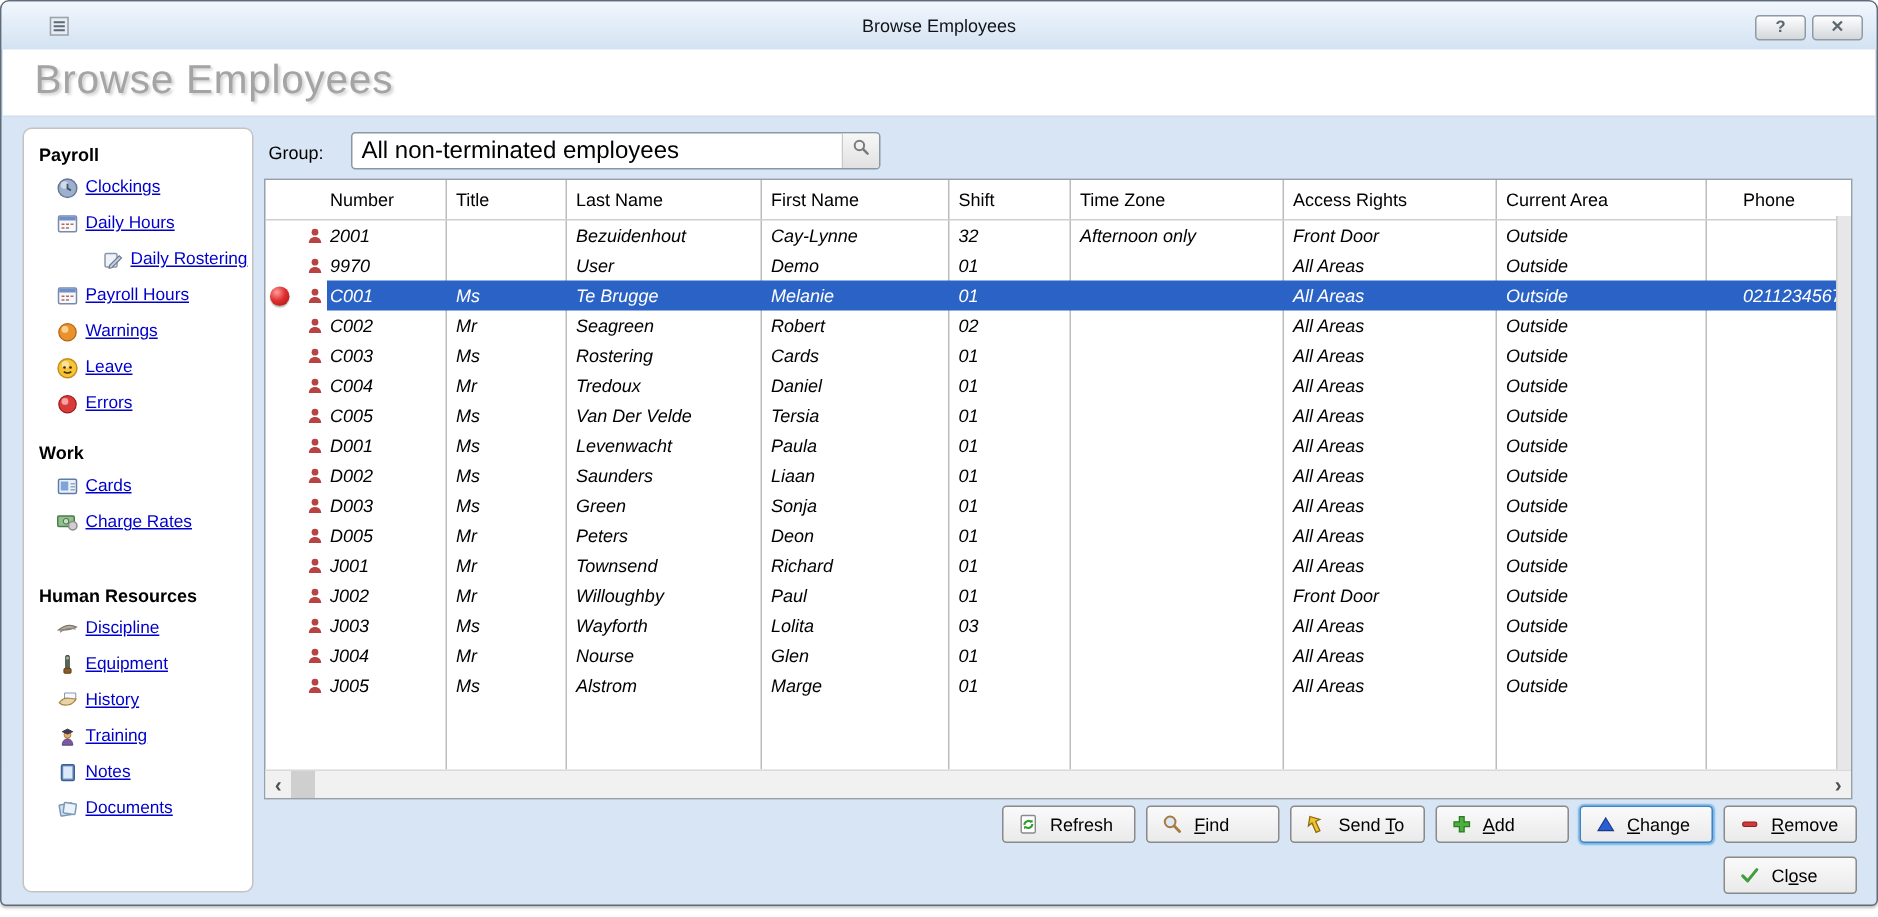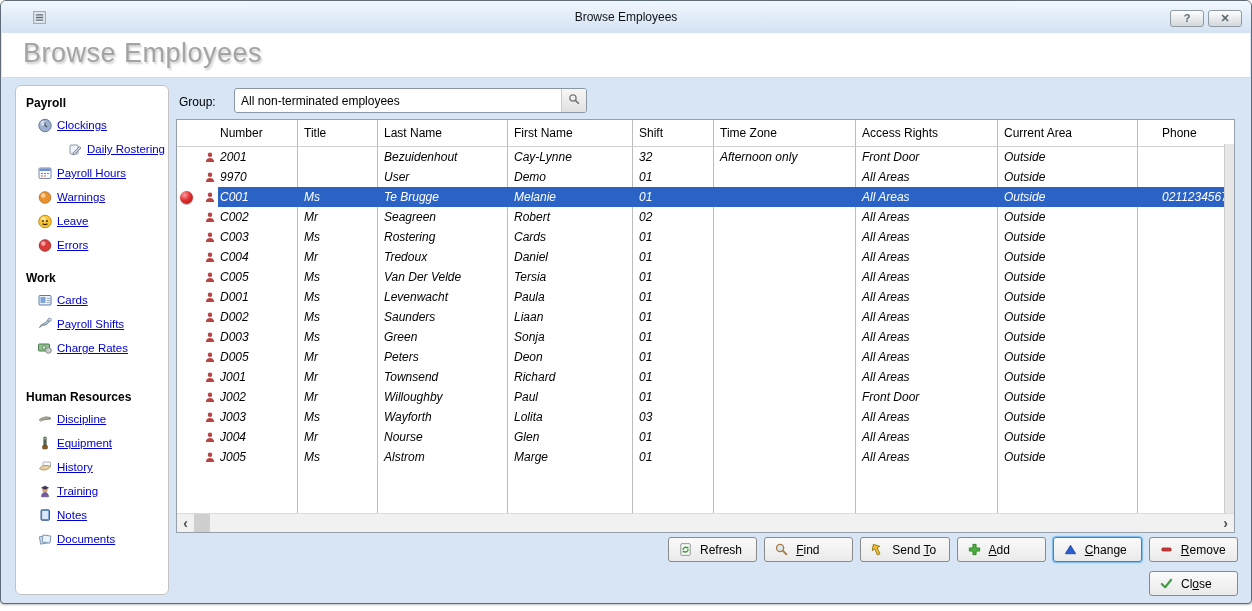--- a/index.html
+++ b/index.html
@@ -38,21 +38,21 @@
   .side-item{display:flex;align-items:center;height:24px;margin-left:21px;gap:4px;cursor:pointer;}
   .side-item.indent{margin-left:51px;}
   .side-item .lbl{font-size:11.5px;color:#0000cc;text-decoration:underline;white-space:nowrap;}
   .icon16{width:16px;height:16px;flex:0 0 16px;display:inline-block;}
   .icon16 svg{width:16px;height:16px;display:block;}
 
   
   .group-label{position:absolute;left:178px;top:94px;font-size:12px;color:#000;}
   .group-box{position:absolute;left:233px;top:87px;width:353px;height:25px;
     border:1px solid #8a98a5;border-radius:3px;background:#fff;display:flex;align-items:center;}
-  .group-input{flex:1;border:0;outline:0;font-size:12px;padding:0 4px 0 6px;
+  .group-input{flex:1;border:0;outline:0;font-size:16px;padding:0 4px 0 6px;
     font-family:inherit;background:transparent;height:100%;}
   .group-search{width:25px;height:23px;display:flex;align-items:center;justify-content:center;
     background:linear-gradient(#f7f7f7,#e1e1e1);border-left:1px solid #c9c9c9;
     border-radius:0 2px 2px 0;cursor:pointer;}
   .group-search svg{width:14px;height:14px;}
 
   
   .table{position:absolute;left:175px;top:118px;width:1059px;height:414px;
     border:1px solid #95a0ab;background:#fff;--cols:41px 79px 80px 130px 125px 81px 142px 142px 140px 87px;}
   .gridlines{position:absolute;left:0;top:0;width:100%;height:393px;z-index:0;}
@@ -128,20 +128,30 @@
           <div class="side-item">
             <span class="icon16">
               <svg viewBox="0 0 16 16">
                 <circle cx="8" cy="8.5" r="6.2" fill="#9db0cd" stroke="#66789a"></circle>
                 <circle cx="6" cy="6.3" r="2.5" fill="#fff" opacity="0.55"></circle>
                 <path d="M8 5.5 V8.6 L10.3 9.9" stroke="#43536e" stroke-width="1.2" fill="none"></path>
               </svg>
             </span>
             <span class="lbl">Clockings</span>
           </div>
+          <div class="side-item">
+            <span class="icon16">
+              <svg viewBox="0 0 16 16">
+                <rect x="2" y="3" width="12" height="10.5" rx="1" fill="#f6f9ff" stroke="#7a8aa8"></rect>
+                <rect x="2.5" y="3.5" width="11" height="2.5" fill="#6f8fc9"></rect>
+                <path d="M4 8.5h2M7 8.5h2M10 8.5h2M4 11h2M7 11h2" stroke="#c06a4a" stroke-width="1.1" fill="none"></path>
+              </svg>
+            </span>
+            <span class="lbl">Daily Hours</span>
+          </div>
           <div class="side-item indent">
             <span class="icon16">
               <svg viewBox="0 0 16 16">
                 <rect x="3" y="4" width="8" height="9" rx="1" fill="#eef3fa" stroke="#8a97a8"></rect>
                 <path d="M6 12 L12.5 5.5 L14 7 L7.5 13.5 L5.8 13.8z" fill="#c9cfdd" stroke="#6e7a90" stroke-width="0.8"></path>
               </svg>
             </span>
             <span class="lbl">Daily Rostering</span>
           </div>
           <div class="side-item">
@@ -189,29 +199,20 @@
           <div class="side-section-title">Work</div>
           <div class="side-item">
             <span class="icon16">
               <svg viewBox="0 0 16 16">
                 <rect x="2" y="3.5" width="12" height="9.5" rx="1" fill="#eaf1fb" stroke="#5f7ca8"></rect>
                 <rect x="3.5" y="5" width="5" height="6" fill="#7fa4d8"></rect>
                 <path d="M10 6.5h3M10 8.5h3M10 10.5h3" stroke="#9aa8bd" stroke-width="0.9" fill="none"></path>
               </svg>
             </span>
             <span class="lbl">Cards</span>
-          </div>
-          <div class="side-item">
-            <span class="icon16">
-              <svg viewBox="0 0 16 16">
-                <path d="M2.5 11.5 Q5 8.5 9 8.8 L13.5 4.5 L11.8 3 L7.5 7.3 Q4 8 2.5 11.5z" fill="#b9c6da" stroke="#68788f" stroke-width="0.9"></path>
-                <circle cx="12.6" cy="3.8" r="1.6" fill="#dde6f2" stroke="#68788f" stroke-width="0.8"></circle>
-              </svg>
-            </span>
-            <span class="lbl">Payroll Shifts</span>
           </div>
           <div class="side-item">
             <span class="icon16">
               <svg viewBox="0 0 16 16">
                 <rect x="1.5" y="4" width="11" height="7" rx="0.8" fill="#8fc28f" stroke="#4f7a4f"></rect>
                 <circle cx="7" cy="7.5" r="1.8" fill="#c8e3c8" stroke="#4f7a4f" stroke-width="0.7"></circle>
                 <circle cx="11.5" cy="10.5" r="2.8" fill="#cfcfcf" stroke="#8a8a8a"></circle>
               </svg>
             </span>
             <span class="lbl">Charge Rates</span>

